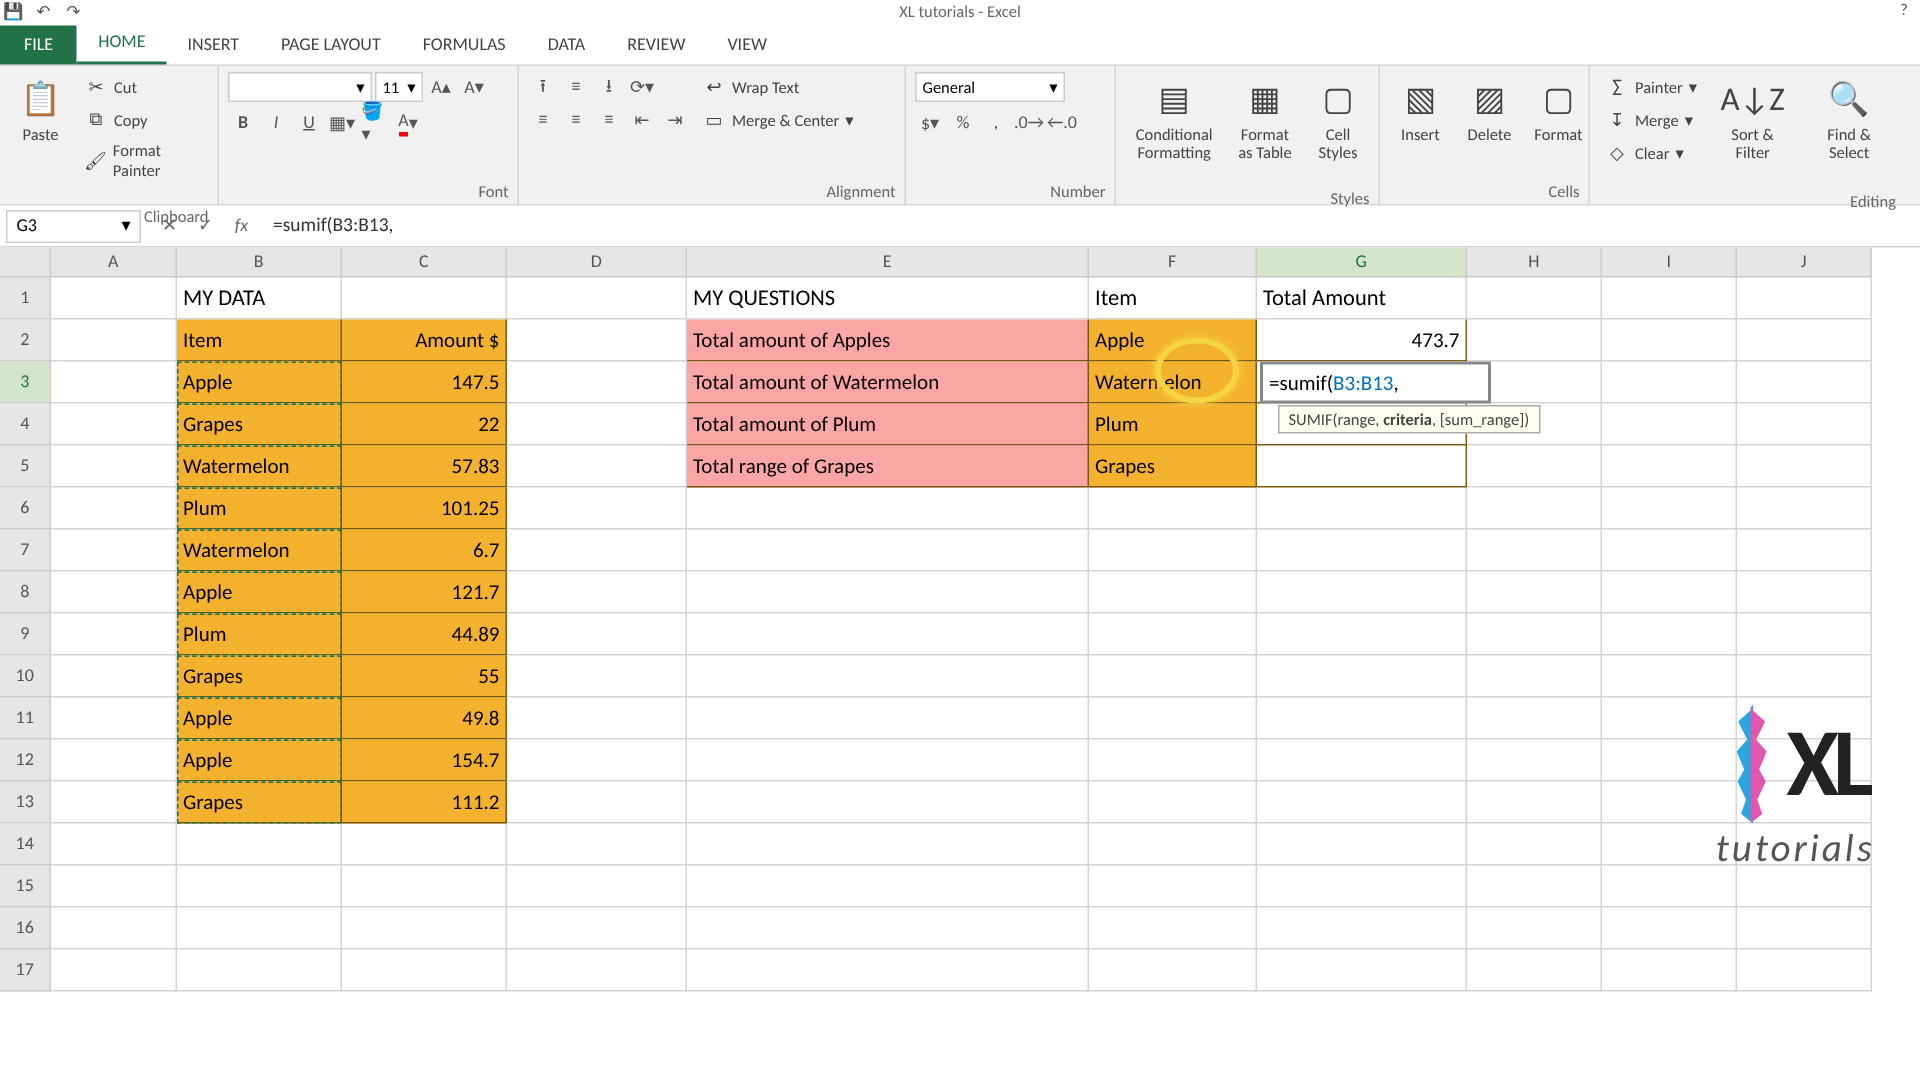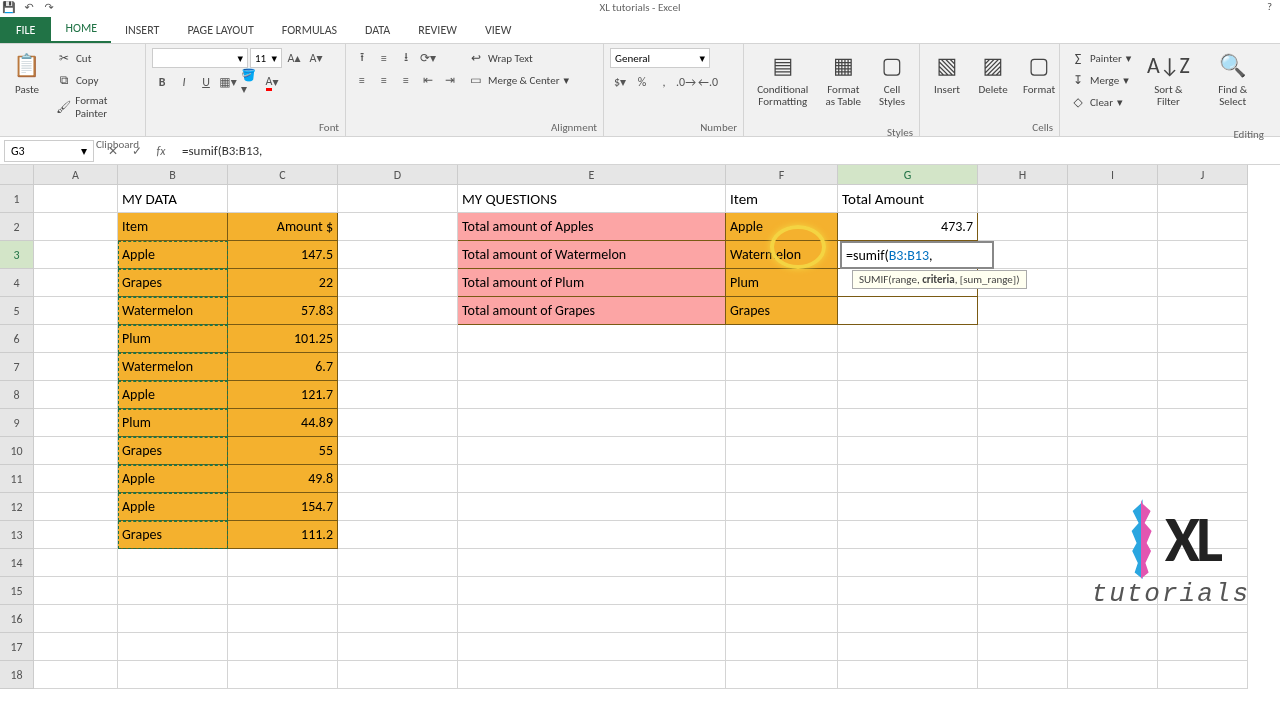--- a/index.html
+++ b/index.html
@@ -75,21 +75,21 @@
 
 .ring { position: absolute; border: 4px solid #f4d442; border-radius: 50%; pointer-events: none; box-shadow: 0 0 6px #f4d442; }
 
 
 .logo { position: absolute; right: 30px; bottom: 80px; display: flex; flex-direction: column; align-items: center; }
 .logo-row { display: flex; align-items: center; gap: 4px; }
 .faces { width: 38px; height: 80px; position: relative; }
 .face-l { position: absolute; left: 0; top: 0; width: 20px; height: 80px; background: #2aa6e0; clip-path: polygon(100% 0, 100% 100%, 60% 92%, 76% 80%, 48% 65%, 70% 55%, 45% 40%, 80% 30%, 50% 15%, 90% 6%); }
 .face-r { position: absolute; right: 0; top: 0; width: 20px; height: 80px; background: #e256b1; clip-path: polygon(0 0, 0 100%, 40% 92%, 24% 80%, 52% 65%, 30% 55%, 55% 40%, 20% 30%, 50% 15%, 10% 6%); }
 .logo-xl { font-size: 64px; font-weight: 900; color: #222; letter-spacing: -4px; }
-.logo-sub { font-size: 26px; color: #555; font-style: italic; letter-spacing: 2px; font-family: Liberation Mono, monospace; }
+.logo-sub { font-size: 26px; color: #555; font-style: italic; letter-spacing: 2px; }
 </style>
 </head>
 <body>
 
 <div class="title-bar">
   <div class="qat">
     <span class="qat-icon">💾</span>
     <span class="qat-icon">↶</span>
     <span class="qat-icon">↷</span>
   </div>
@@ -365,21 +365,21 @@
         <div class="cell col-H"></div>
         <div class="cell col-I"></div>
         <div class="cell col-J"></div>
       </div>
       <div class="row">
         <div class="row-header">5</div>
         <div class="cell col-A"></div>
         <div class="cell col-B orange marching">Watermelon</div>
         <div class="cell col-C orange right">57.83</div>
         <div class="cell col-D"></div>
-        <div class="cell col-E pink">Total amount of Grapes</div>
+        <div class="cell col-E pink">Total range of Grapes</div>
         <div class="cell col-F orange">Grapes</div>
         <div class="cell col-G" style="border-right: 1px solid rgb(122, 90, 19); border-bottom: 1px solid rgb(122, 90, 19);"></div>
         <div class="cell col-H"></div>
         <div class="cell col-I"></div>
         <div class="cell col-J"></div>
       </div>
       <div class="row">
         <div class="row-header">6</div>
         <div class="cell col-A"></div>
         <div class="cell col-B orange marching">Plum</div>
@@ -517,33 +517,20 @@
         <div class="cell col-D"></div>
         <div class="cell col-E"></div>
         <div class="cell col-F"></div>
         <div class="cell col-G"></div>
         <div class="cell col-H"></div>
         <div class="cell col-I"></div>
         <div class="cell col-J"></div>
       </div>
       <div class="row">
         <div class="row-header">17</div>
-        <div class="cell col-A"></div>
-        <div class="cell col-B"></div>
-        <div class="cell col-C"></div>
-        <div class="cell col-D"></div>
-        <div class="cell col-E"></div>
-        <div class="cell col-F"></div>
-        <div class="cell col-G"></div>
-        <div class="cell col-H"></div>
-        <div class="cell col-I"></div>
-        <div class="cell col-J"></div>
-      </div>
-      <div class="row">
-        <div class="row-header">18</div>
         <div class="cell col-A"></div>
         <div class="cell col-B"></div>
         <div class="cell col-C"></div>
         <div class="cell col-D"></div>
         <div class="cell col-E"></div>
         <div class="cell col-F"></div>
         <div class="cell col-G"></div>
         <div class="cell col-H"></div>
         <div class="cell col-I"></div>
         <div class="cell col-J"></div>

